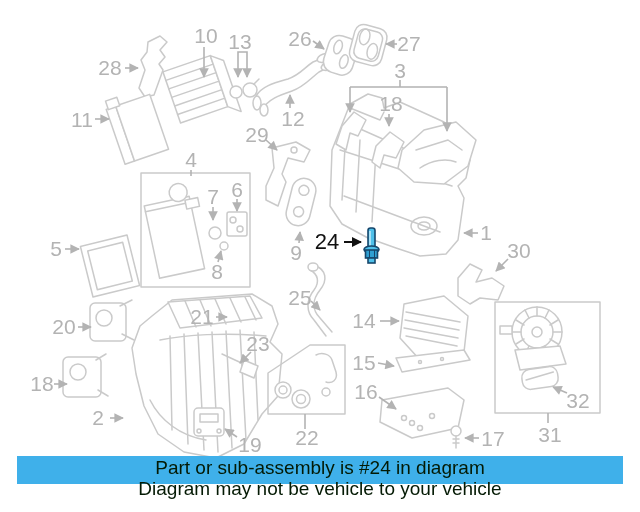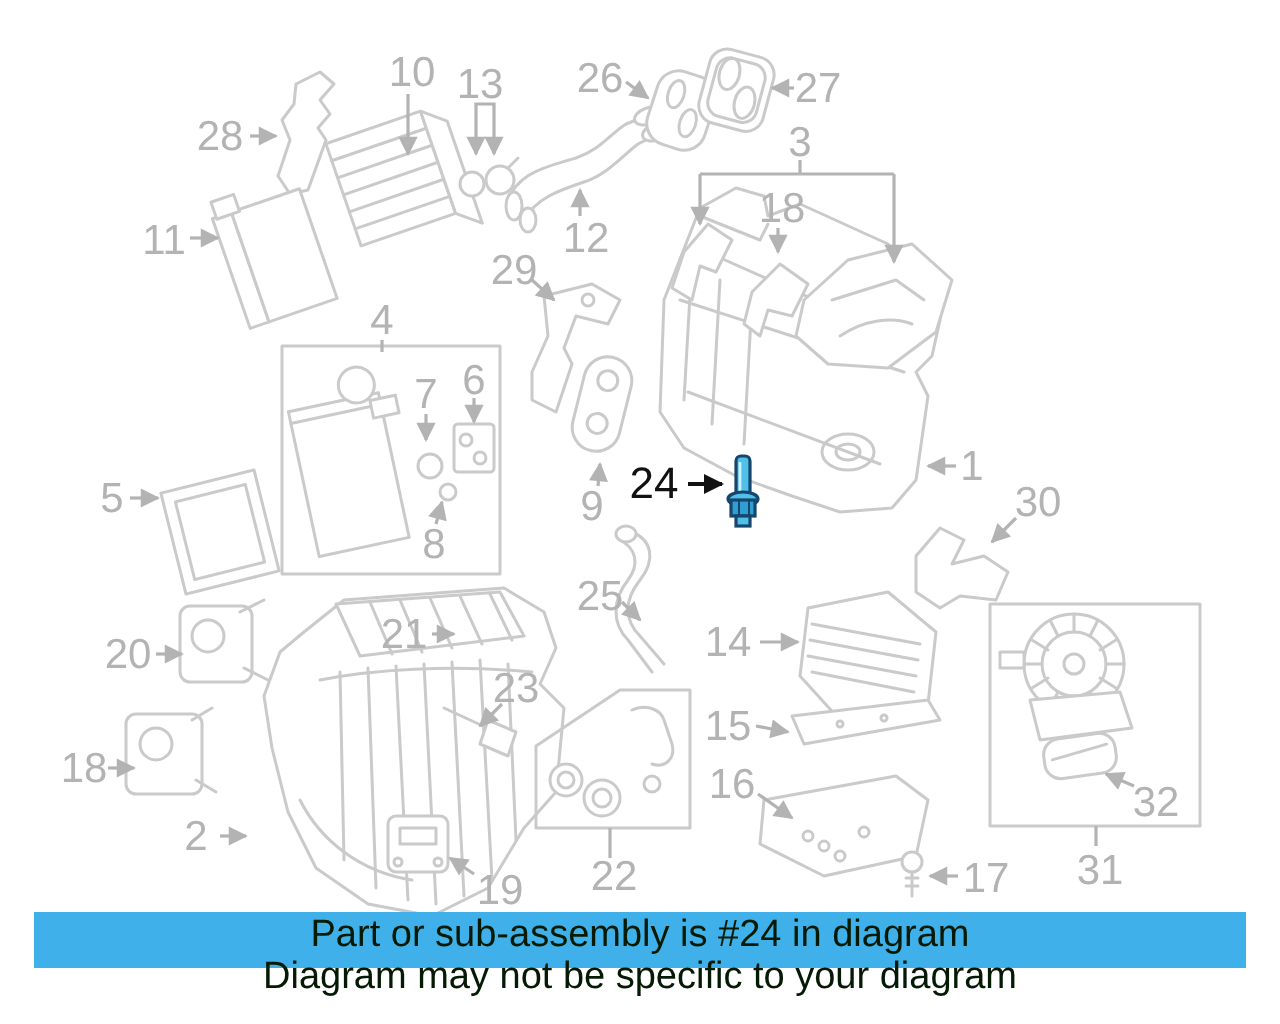--- a/index.html
+++ b/index.html
@@ -299,15 +299,15 @@
         <ellipse cx="371.5" cy="249.5" rx="7.5" ry="3.5" fill="#4fc0ea" stroke="#16466b" stroke-width="1.6"></ellipse>
         <rect x="365.5" y="250" width="12" height="8" fill="#2f9fd2" stroke="#16466b" stroke-width="1.6"></rect>
         <path d="M369.5,250 L369.5,258 M374.5,250 L374.5,258" stroke="#16466b" stroke-width="1"></path>
         <rect x="368" y="258" width="7" height="5" fill="#4fc0ea" stroke="#16466b" stroke-width="1.6"></rect>
       </g>
     </g>
   </svg>
 
   <div class="banner">
     <div>Part or sub-assembly is #24 in diagram</div>
-    <div>Diagram may not be specific to your diagram</div>
+    <div>Diagram may not be vehicle to your vehicle</div>
   </div>
 </div>
 
 </body></html>

